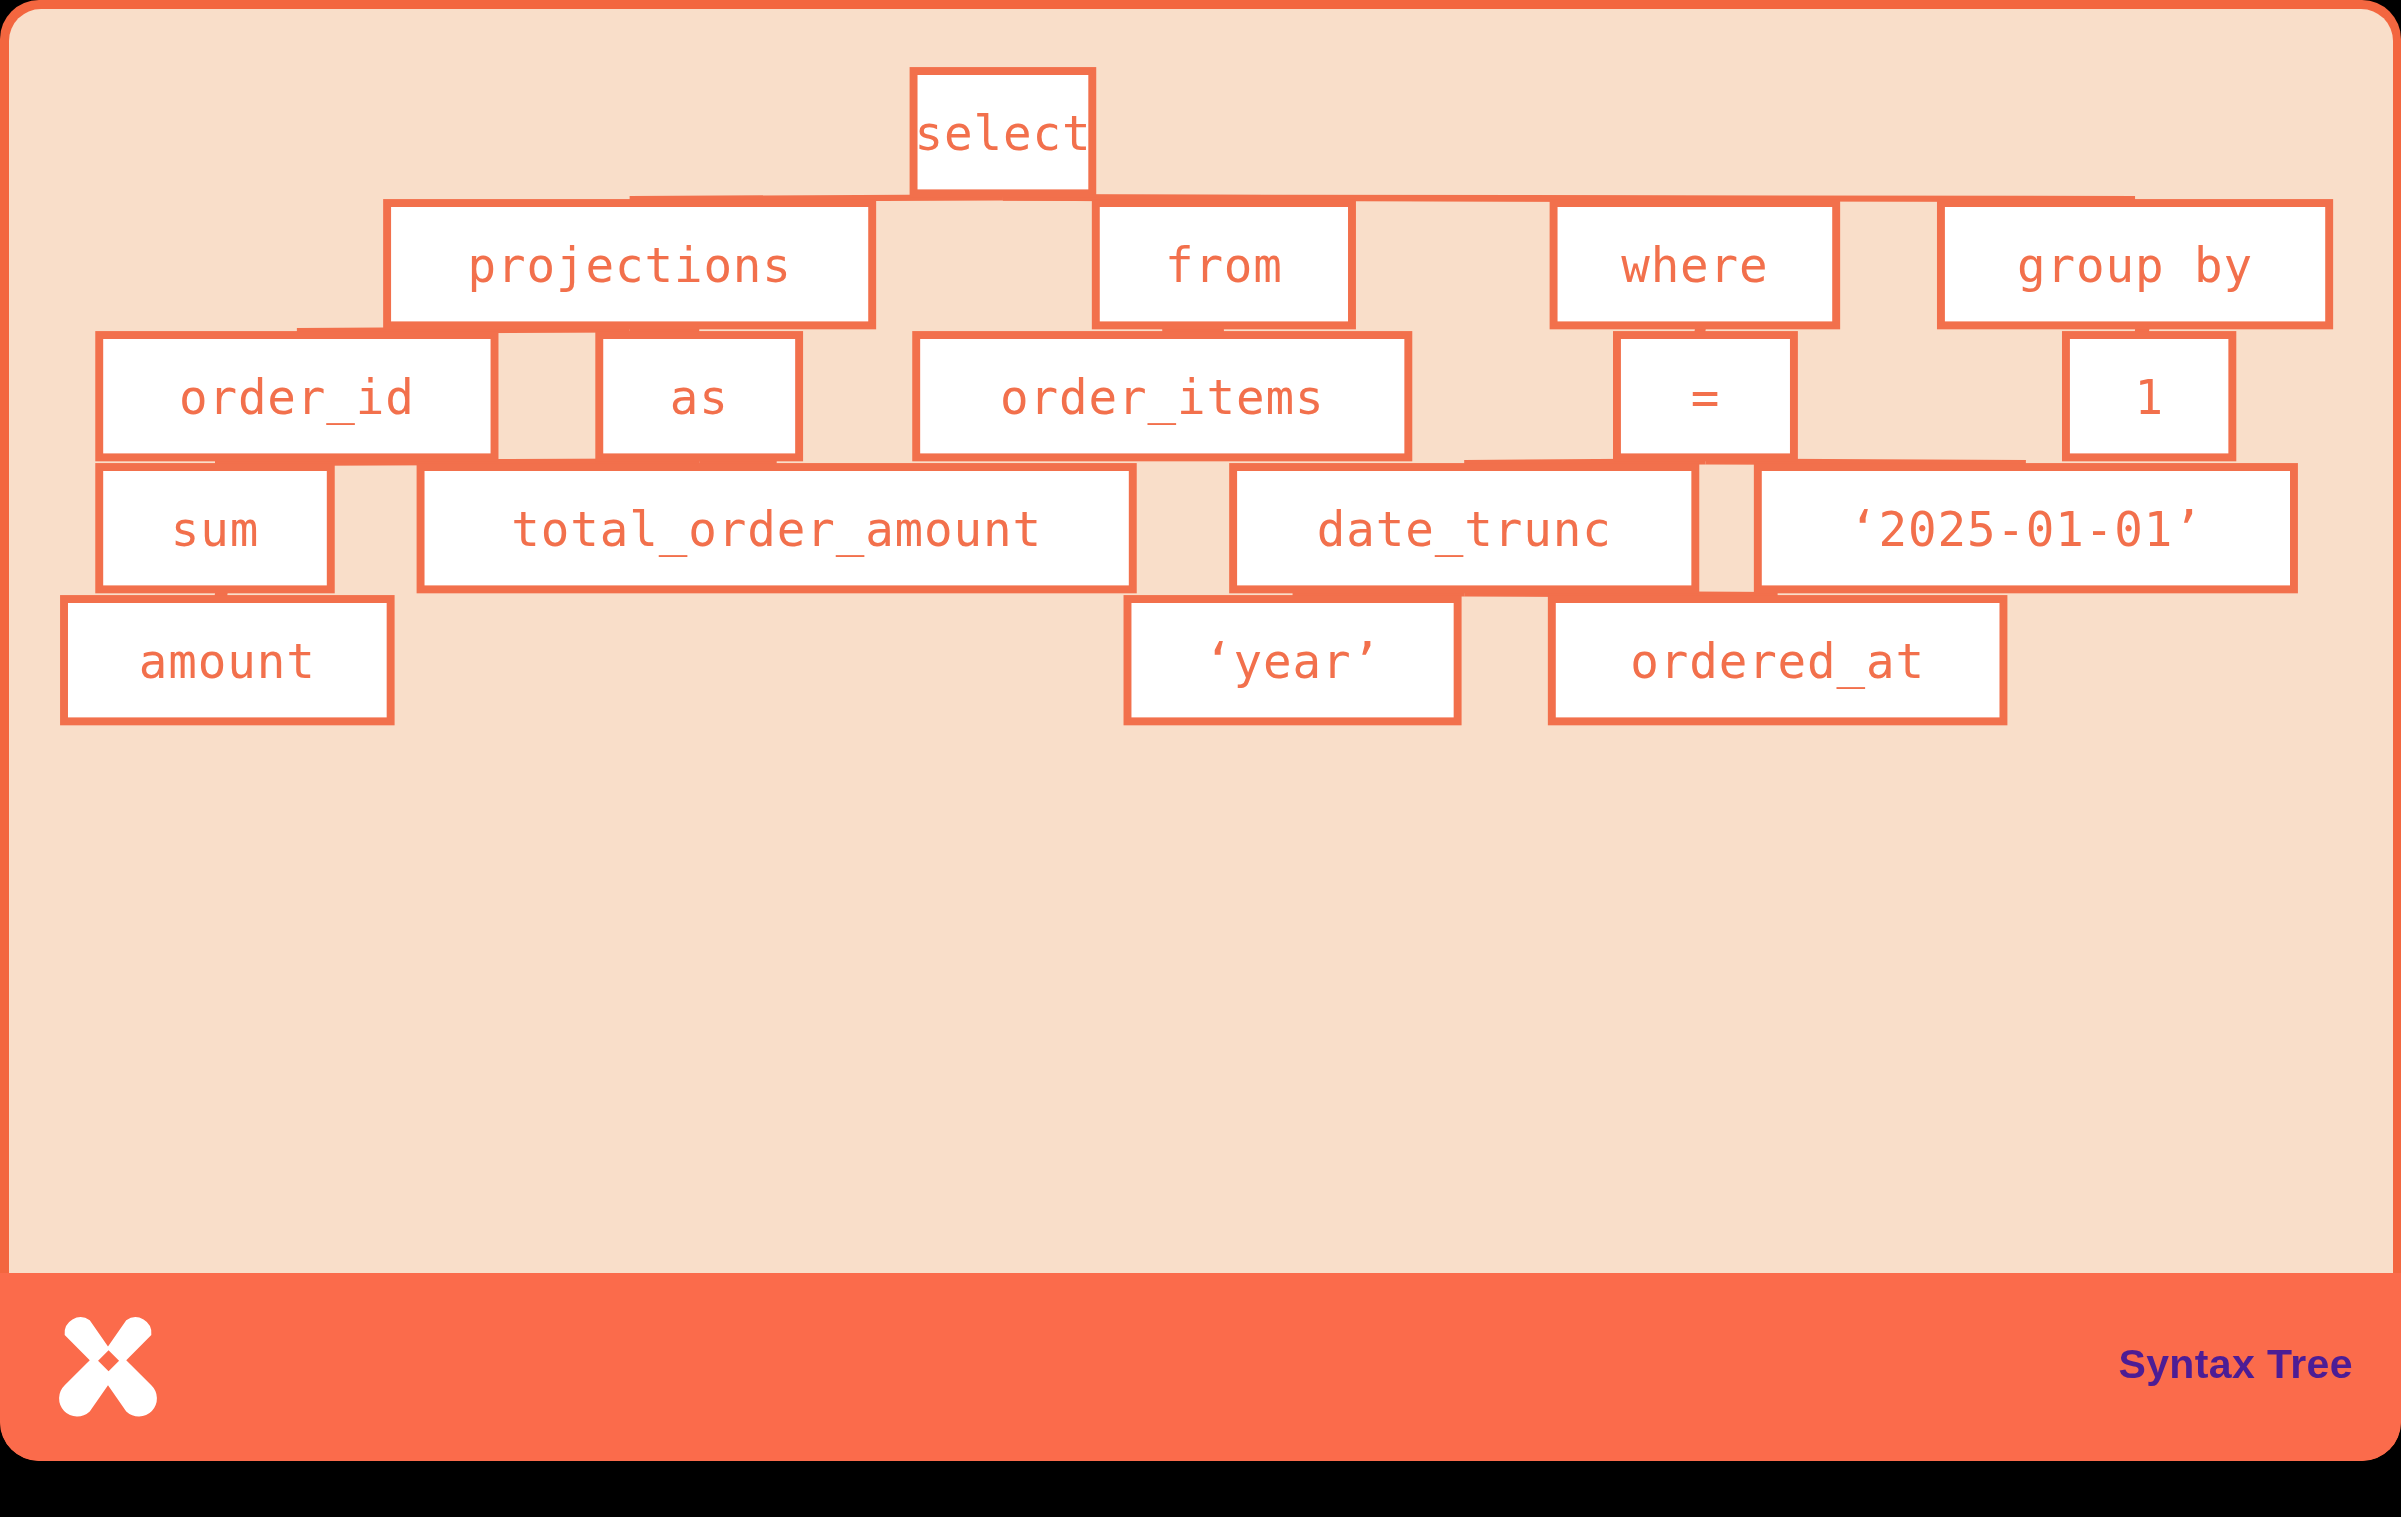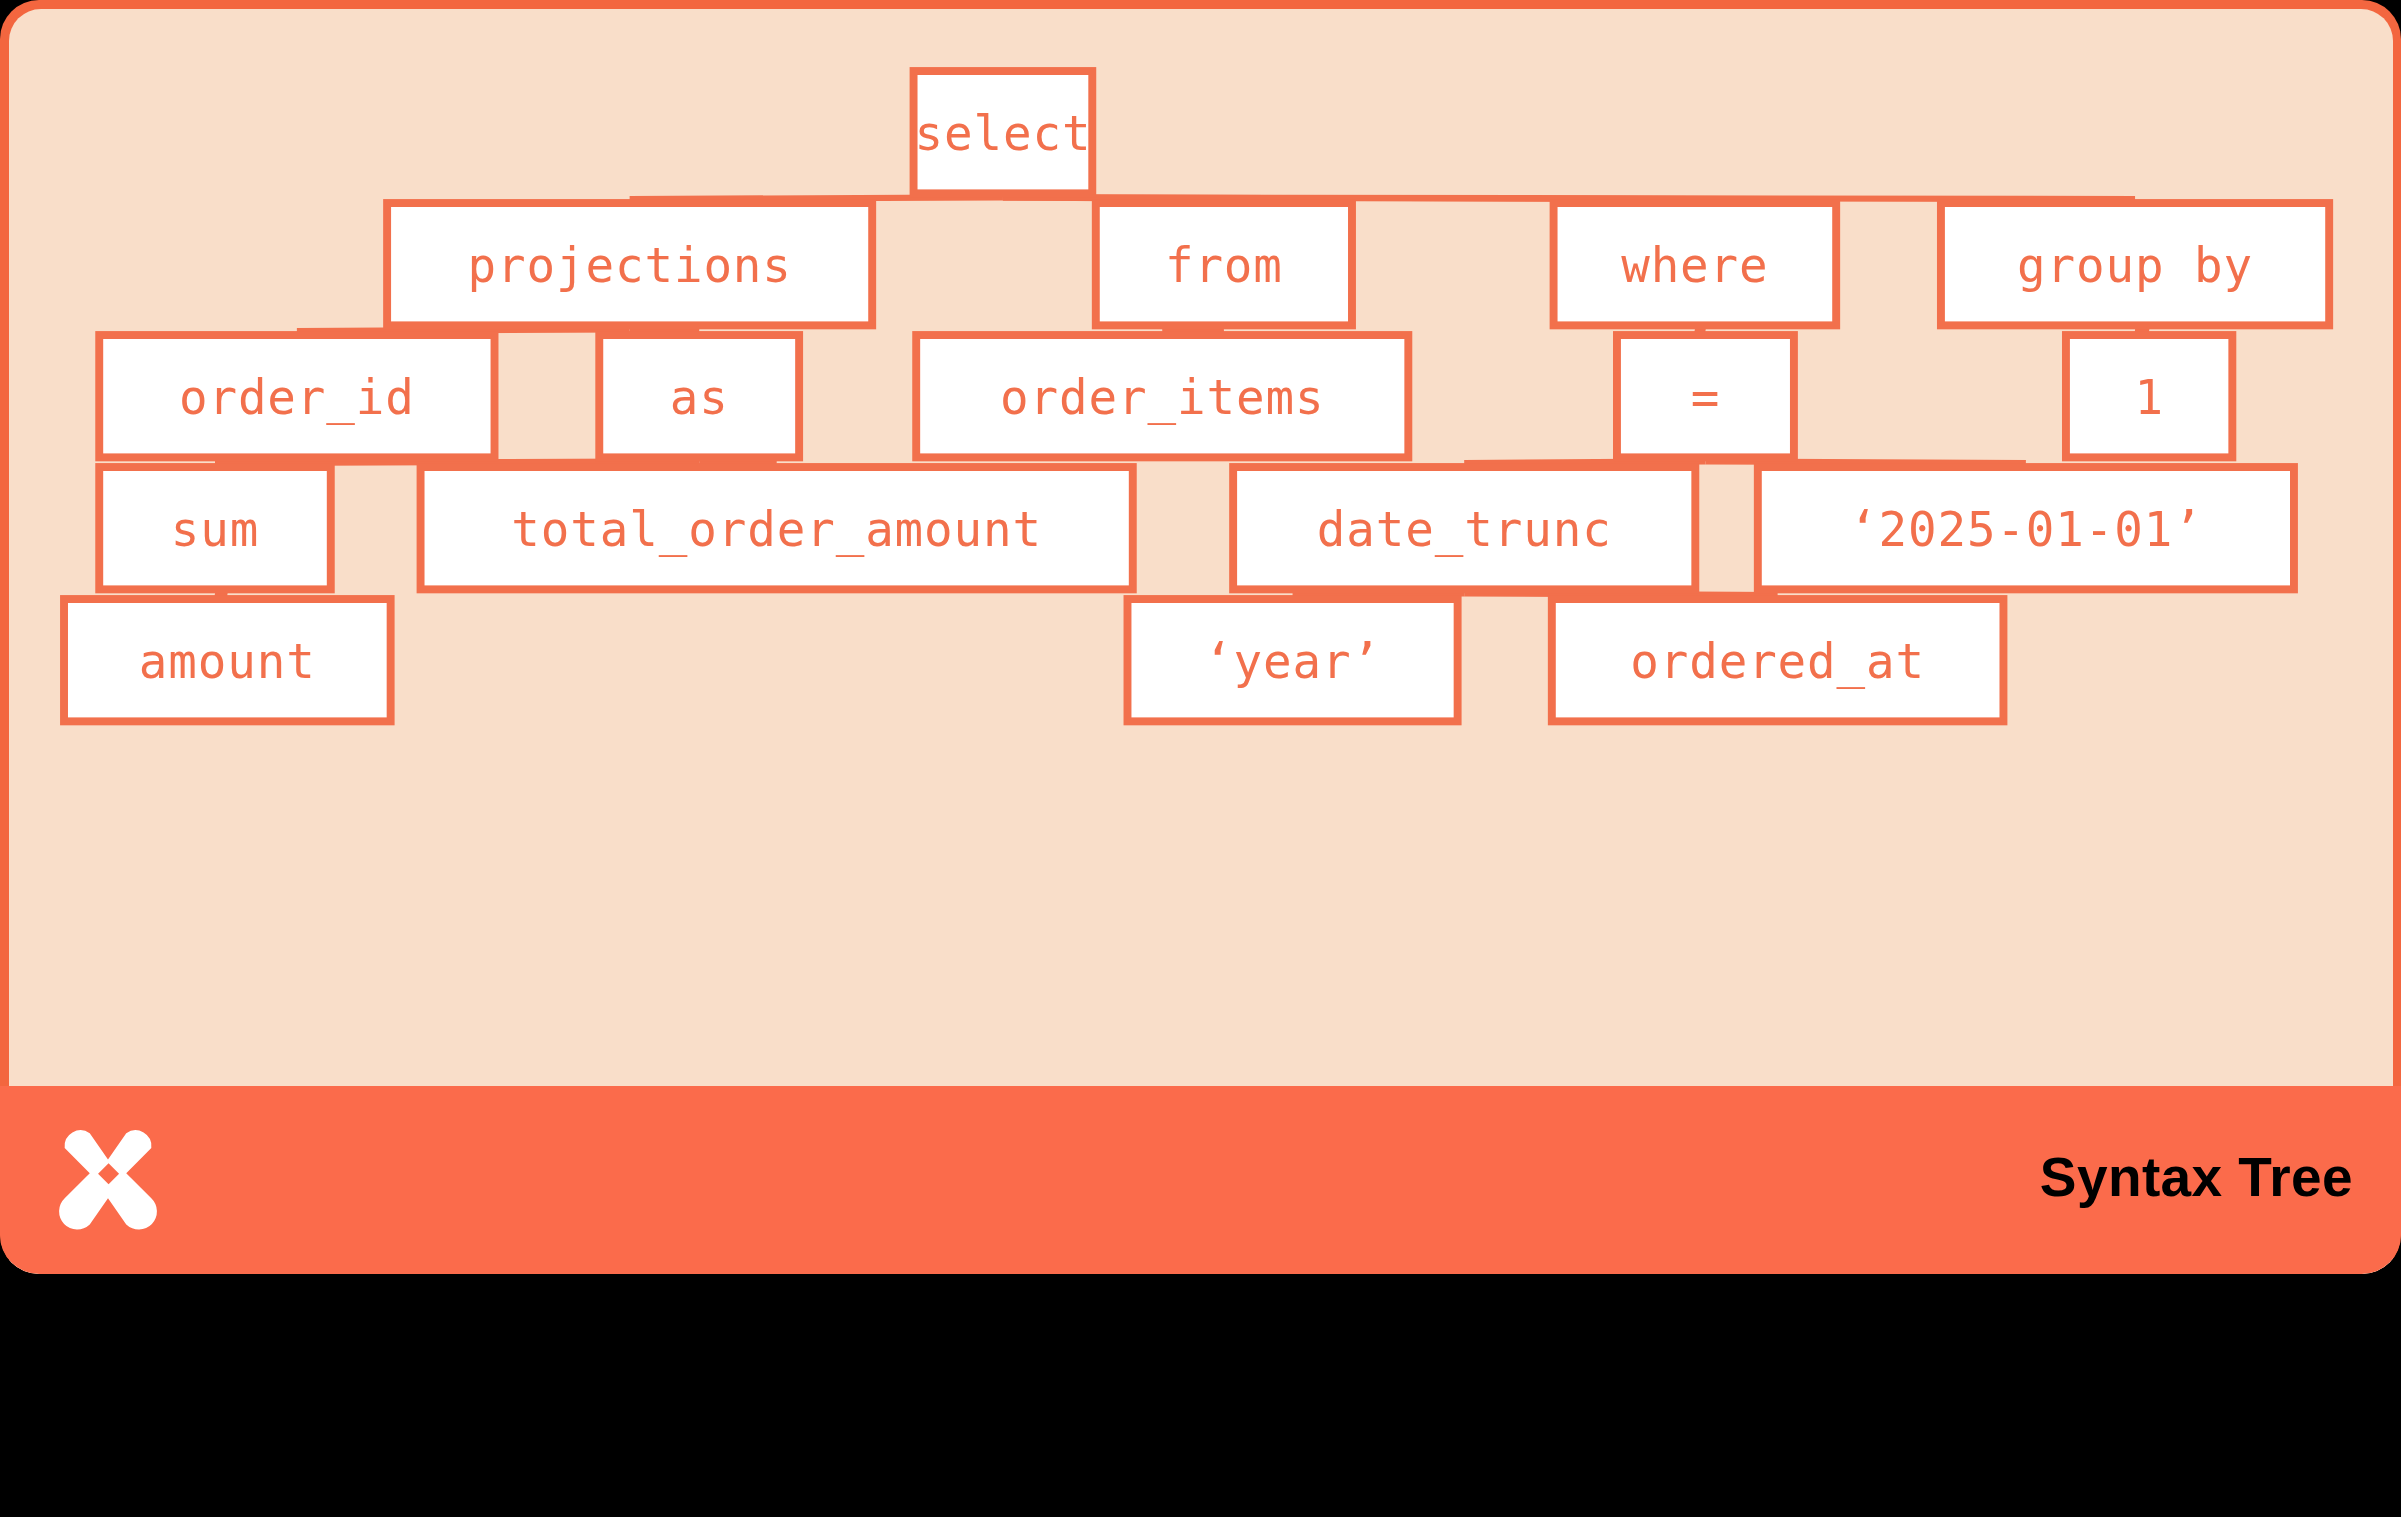--- a/index.html
+++ b/index.html
@@ -10,21 +10,21 @@
   body {
     width: 2401px;
     height: 1518px;
     font-family: "Liberation Sans", sans-serif;
     overflow: hidden;
   }
   #card {
     position: absolute;
     left: 0; top: 0;
     width: 2401px;
-    height: 1274px;
+    height: 1461px;
     border-radius: 39px;
     background: #F3663F;
     overflow: hidden;
     box-sizing: border-box;
   }
   #panel {
     position: absolute;
     left: 8.8px;
     top: 8.8px;
     width: 2384px;
@@ -67,23 +67,23 @@
     height: 188px;
     background: #FB6B4B;
     display: flex;
     align-items: center;
     justify-content: space-between;
     box-sizing: border-box;
     padding: 0 48px 0 46px;
     border-radius: 0 0 39px 39px;
   }
   #footer-title {
-    color: #000000;
+    color: #4c1d95;
     font-family: "Liberation Sans", sans-serif;
-    font-size: 55px;
+    font-size: 41px;
     font-weight: bold;
     letter-spacing: 0.4px;
     line-height: 1;
     padding-bottom: 5.3px;
   }
   #logo-wrap {
     width: 123px;
     height: 123px;
     display: flex;
     align-items: center;

